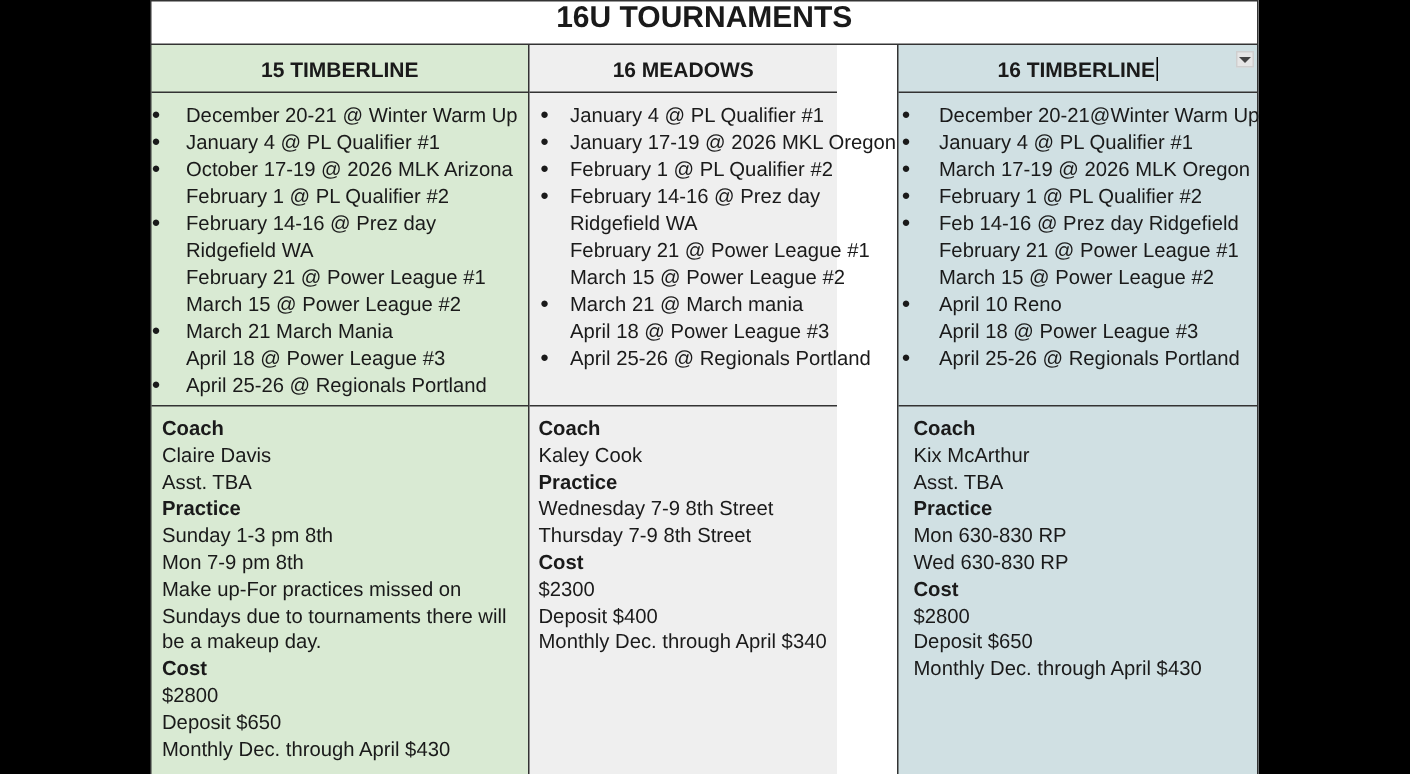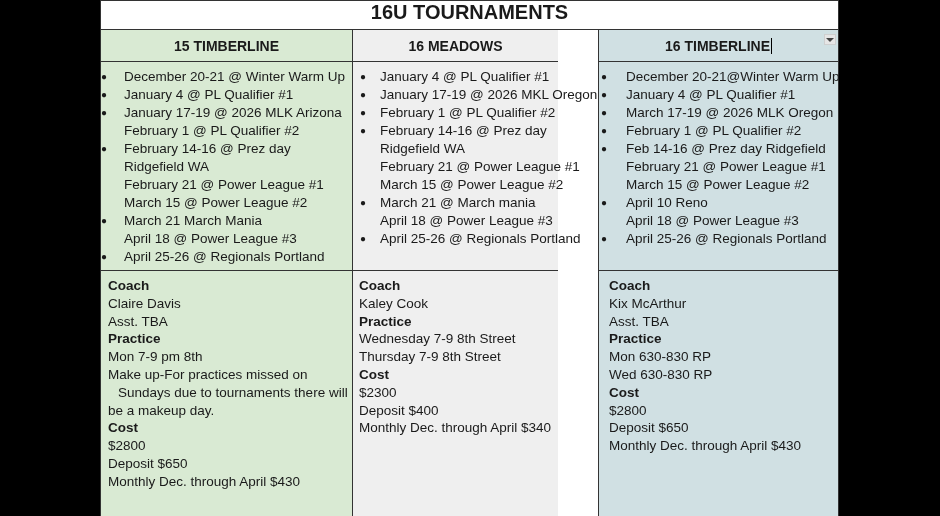--- a/index.html
+++ b/index.html
@@ -54,38 +54,39 @@
     <span>16U TOURNAMENTS</span>
   </div>
 
   <div class="col c1">
     <div class="hdr">
       <span>15 TIMBERLINE</span>
     </div>
     <div class="sched">
         <div class="line" style="padding-left: 23px;"><span class="b" style="left: 0px;">●</span><span>December 20-21 @ Winter Warm Up</span></div>
         <div class="line" style="padding-left: 23px;"><span class="b" style="left: 0px;">●</span><span>January 4 @ PL Qualifier #1</span></div>
-        <div class="line" style="padding-left: 23px;"><span class="b" style="left: 0px;">●</span><span>January 17-19 @ 2026 MLK Arizona</span></div>
+        <div class="line" style="padding-left: 23px;"><span class="b" style="left: 0px;">●</span><span>October 17-19 @ 2026 MLK Arizona</span></div>
         <div class="line" style="padding-left: 23px;"><span>February 1 @ PL Qualifier #2</span></div>
         <div class="line" style="padding-left: 23px;"><span class="b" style="left: 0px;">●</span><span>February 14-16 @ Prez day</span></div>
         <div class="line" style="padding-left: 23px;"><span>Ridgefield WA</span></div>
         <div class="line" style="padding-left: 23px;"><span>February 21 @ Power League #1</span></div>
         <div class="line" style="padding-left: 23px;"><span>March 15 @ Power League #2</span></div>
         <div class="line" style="padding-left: 23px;"><span class="b" style="left: 0px;">●</span><span>March 21 March Mania</span></div>
         <div class="line" style="padding-left: 23px;"><span>April 18 @ Power League #3</span></div>
         <div class="line" style="padding-left: 23px;"><span class="b" style="left: 0px;">●</span><span>April 25-26 @ Regionals Portland</span></div>
       </div>
     <div class="info">
         <div class="line bold" style="padding-left: 7px;">Coach</div>
         <div class="line" style="padding-left: 7px;">Claire Davis</div>
         <div class="line" style="padding-left: 7px;">Asst. TBA</div>
         <div class="line bold" style="padding-left: 7px;">Practice</div>
+        <div class="line" style="padding-left: 7px;">Sunday 1-3 pm 8th</div>
         <div class="line" style="padding-left: 7px;">Mon  7-9 pm 8th</div>
         <div class="line" style="padding-left: 7px;">Make up-For practices missed on</div>
-        <div class="line" style="padding-left: 17px;">Sundays due to tournaments there will</div>
+        <div class="line" style="padding-left: 7px;">Sundays due to tournaments there will</div>
         <div class="line" style="padding-left: 7px;">be a makeup day.</div>
         <div class="line bold" style="padding-left: 7px;">Cost</div>
         <div class="line" style="padding-left: 7px;">$2800</div>
         <div class="line" style="padding-left: 7px;">Deposit $650</div>
         <div class="line" style="padding-left: 7px;">Monthly Dec. through April $430</div>
       </div>
   </div>
 
   <div class="col c2">
     <div class="hdr">

